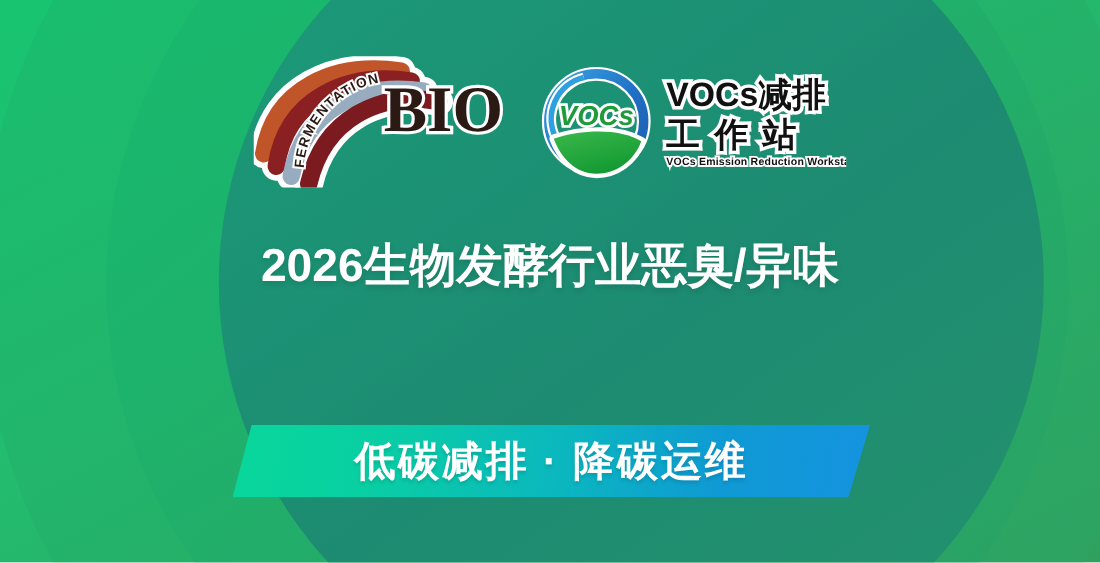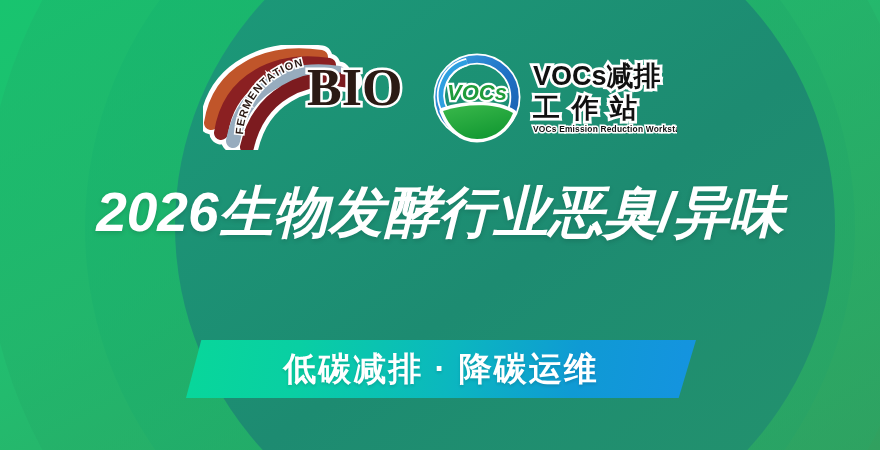--- a/index.html
+++ b/index.html
@@ -41,26 +41,25 @@
   .title-block {
     position: absolute;
     top: 182px;
     left: 0;
     width: 880px;
     text-align: center;
   }
   .title-line {
     color: #ffffff;
     font-weight: 700;
-    font-size: 55px;
+    font-size: 37px;
     line-height: 61px;
     letter-spacing: 0px;
     white-space: nowrap;
     text-shadow: 0 2px 5px rgba(0,0,0,0.14);
-    font-style: italic;
   }
 
   
   .ribbon-wrap {
     position: absolute;
     left: 0;
     top: 340px;
     width: 880px;
     height: 70px;
   }

